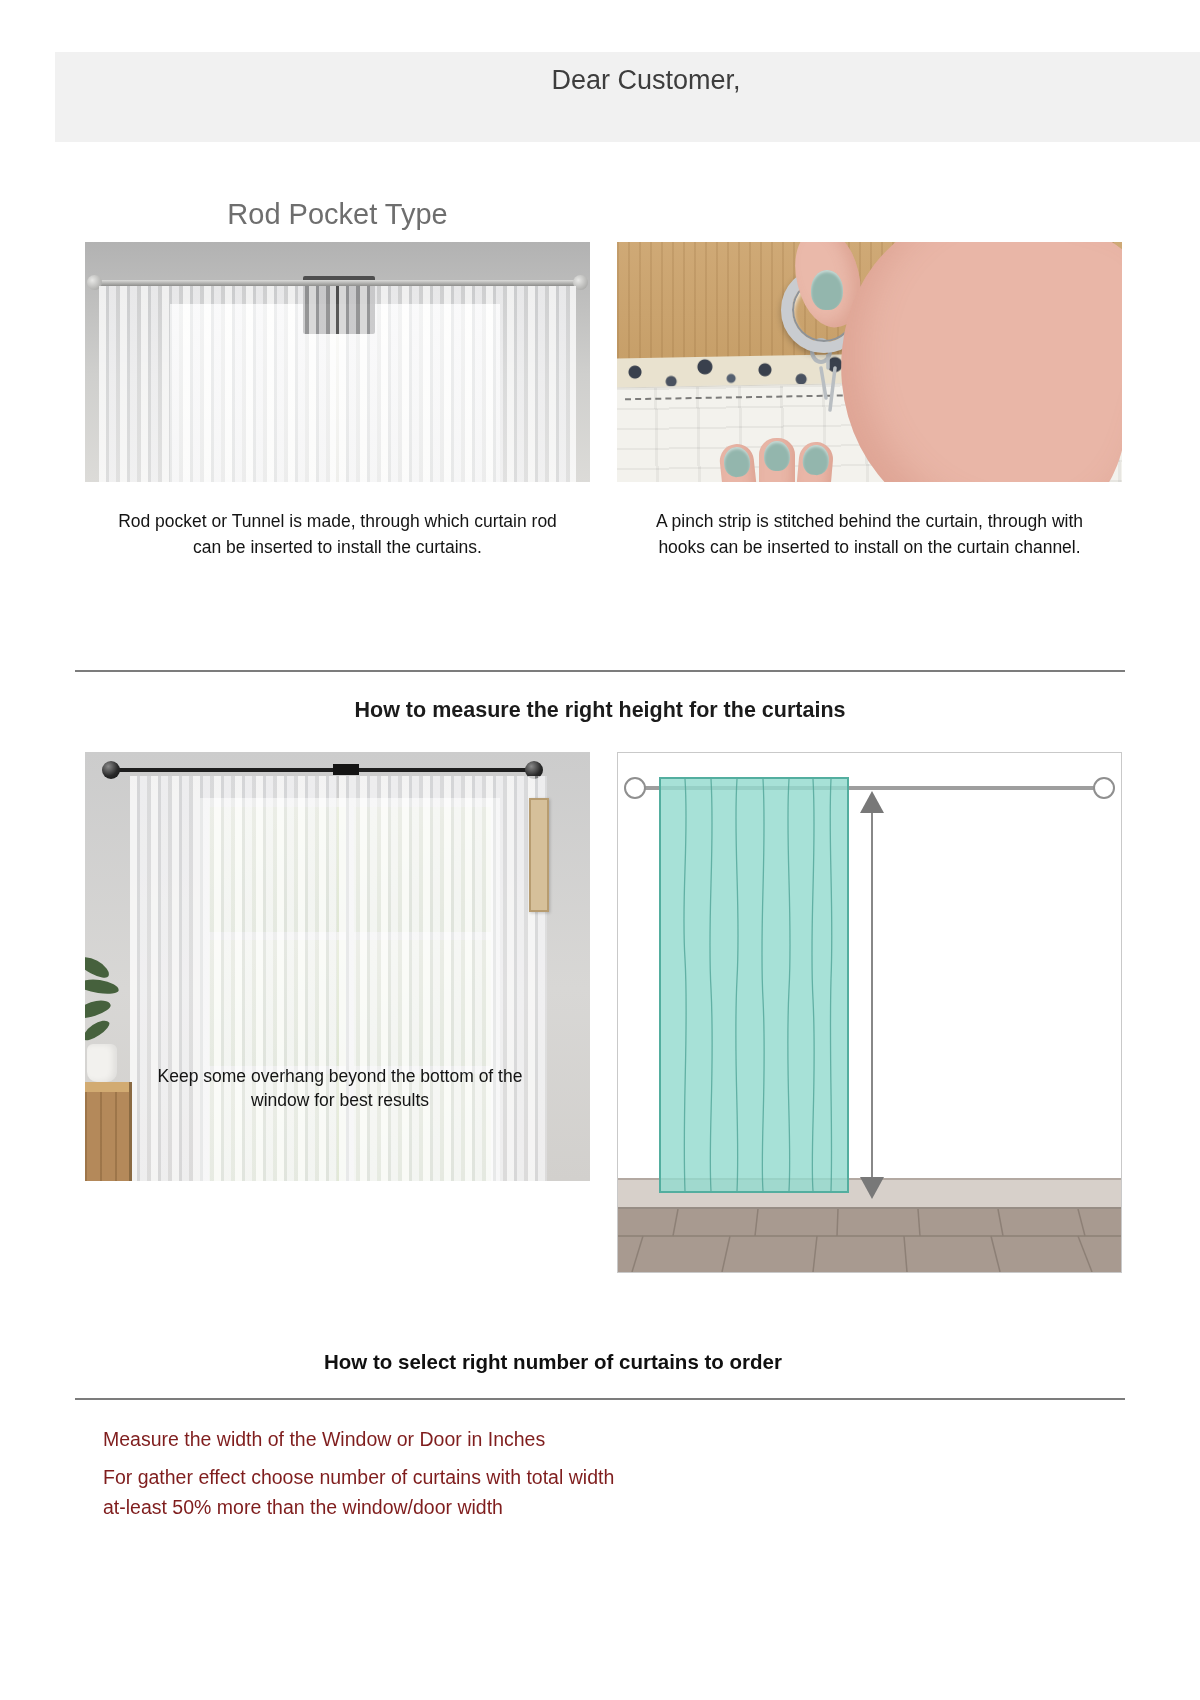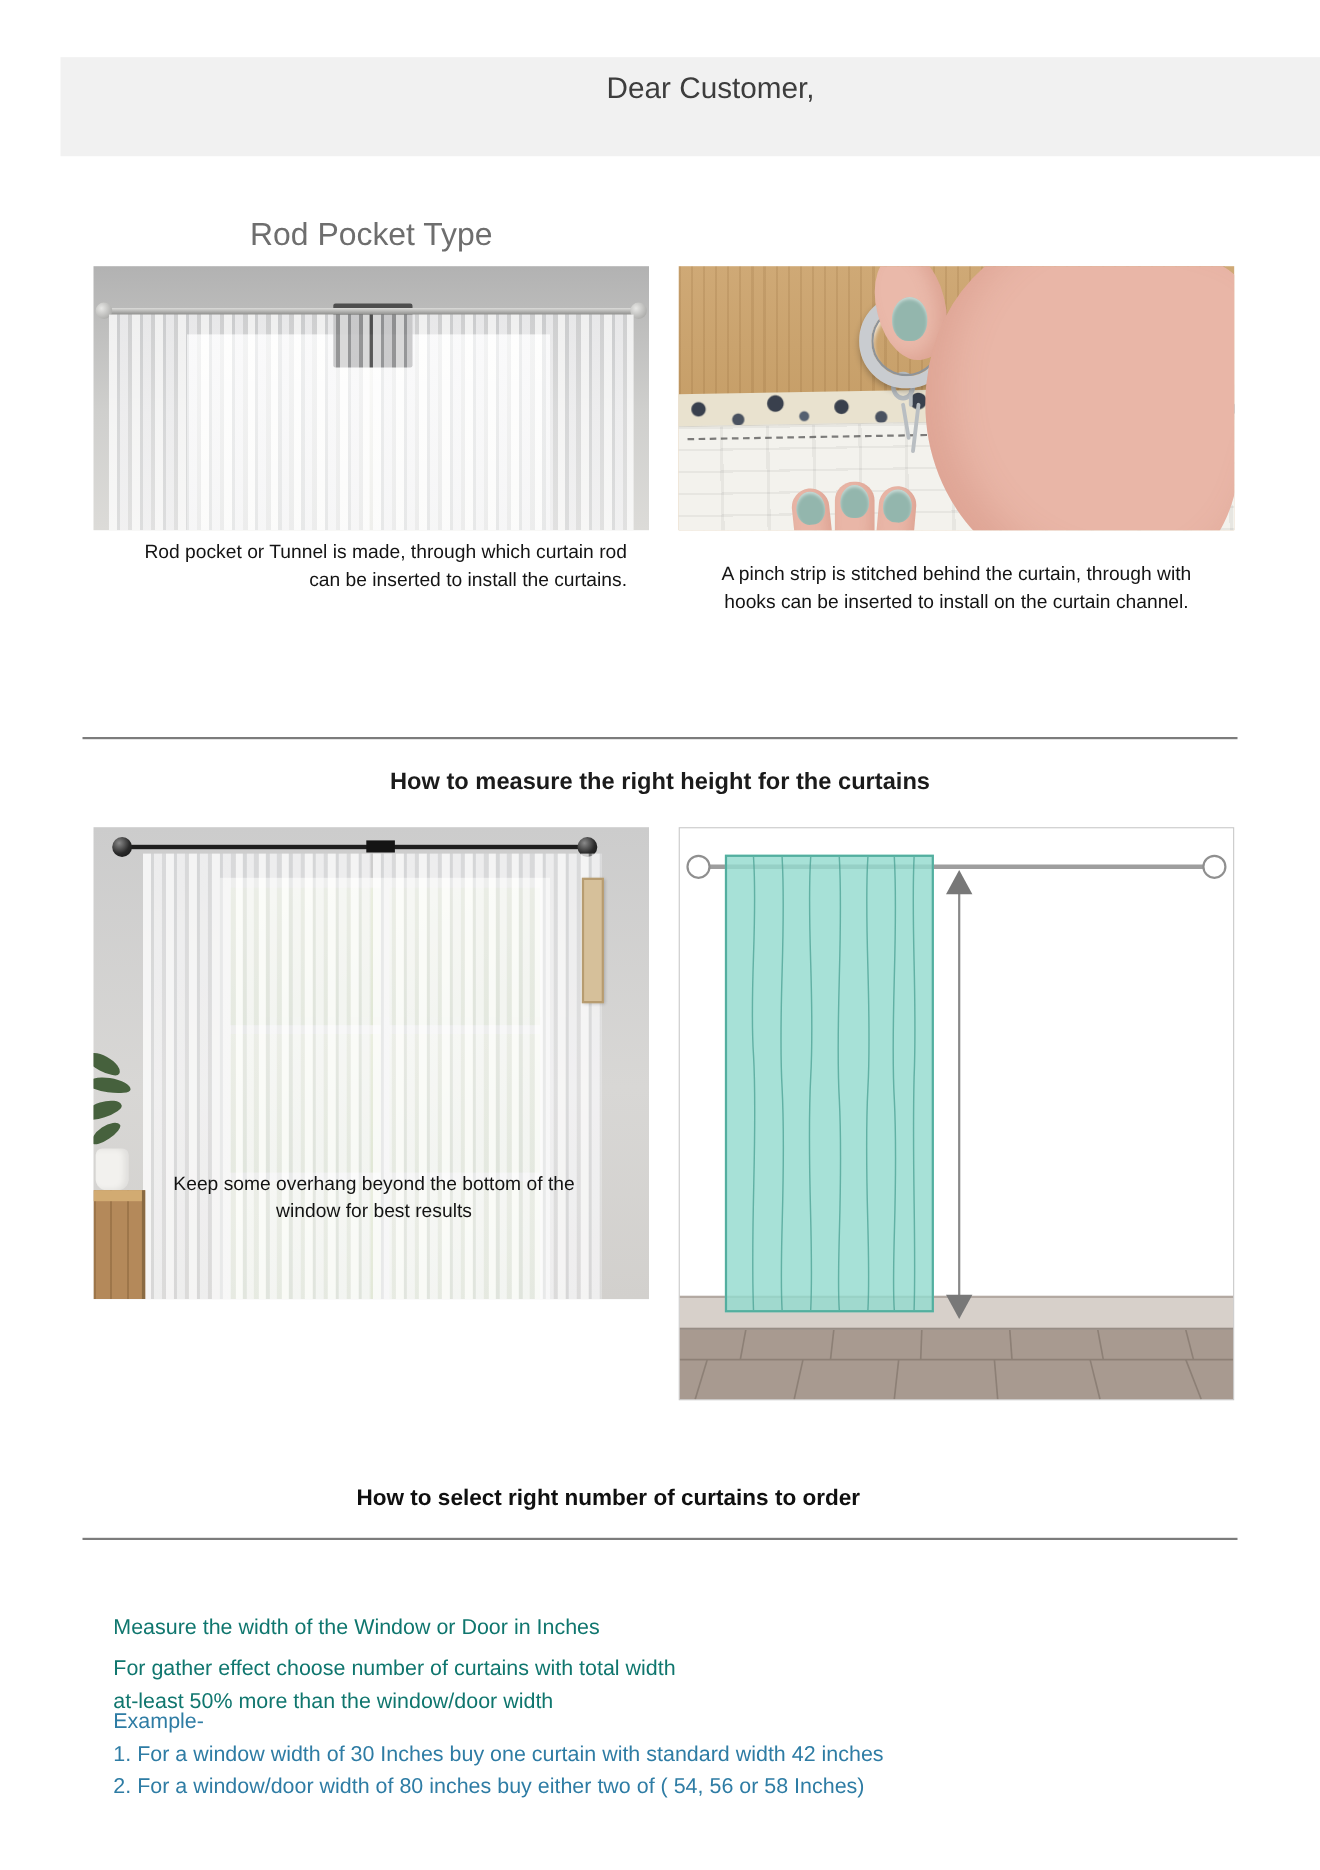--- a/index.html
+++ b/index.html
@@ -19,21 +19,21 @@
   .sheer{background:repeating-linear-gradient(90deg,rgba(255,255,255,.92) 0 7px,rgba(222,224,228,.55) 7px 10px,rgba(249,249,251,.85) 10px 17px,rgba(232,233,236,.5) 17px 21px);opacity:.84;}
   .caption{font-size:17.5px;line-height:26px;color:#141414;text-align:center;}
   .divider{border-top:2px solid #7c7c7c;height:0;}
   .sec-heading{font-size:21.5px;font-weight:bold;color:#1b1b1b;text-align:center;}
   
   .diagram{background:#ffffff;border:1px solid #c9c9c9;box-sizing:border-box;}
   .note{font-size:19.5px;line-height:25px;color:#2b2b2b;}
   .dash-line{border-top:3px dashed #4e4647;height:0;}
   
   .h-select{font-size:20.5px;font-weight:bold;color:#101010;}
-  .body-text{font-size:19.5px;line-height:30px;color:#0f766e;margin-top:40px;}
+  .body-text{font-size:19.5px;line-height:30px;color:#7f1d1d;}
   .pre{white-space:pre-line;}
   .example{font-size:19.5px;line-height:29.5px;color:#2e7ca4;}
   
   .leaf{position:absolute;background:#46613d;border-radius:50%/60% 60% 40% 40%;}
   .finger{position:absolute;background:#e9b6a7;border-radius:17px 17px 12px 12px;box-shadow:inset -4px -4px 10px rgba(186,106,86,.25);}
   .nail{position:absolute;background:#93b6ad;border-radius:50% 50% 45% 45%;box-shadow:inset 0 2px 3px rgba(255,255,255,.5);}
   .pane{background:linear-gradient(160deg,#eef1e3,#e0e7d5);}
 </style>
 </head>
 <body>
@@ -84,21 +84,21 @@
       <div class="nail" style="left:4px;top:3px;width:26px;height:30px;"></div>
     </div>
     <div class="finger" style="left:142px;top:196px;width:36px;height:60px;">
       <div class="nail" style="left:5px;top:3px;width:26px;height:30px;"></div>
     </div>
     <div class="finger" style="left:181px;top:200px;width:34px;height:56px;transform:rotate(5deg);">
       <div class="nail" style="left:4px;top:3px;width:26px;height:30px;"></div>
     </div>
   </div>
 
-  <div class="caption abs" style="left:105px;top:488px;width:465px;text-align:right;">Rod pocket or Tunnel is made, through which curtain rod can be inserted to install the curtains.</div>
+  <div class="caption abs" style="left:105px;top:508px;width:465px;">Rod pocket or Tunnel is made, through which curtain rod can be inserted to install the curtains.</div>
   <div class="caption abs" style="left:637px;top:508px;width:465px;">A pinch strip is stitched behind the curtain, through with hooks can be inserted to install on the curtain channel.</div>
 
   <div class="divider abs" style="left:75px;top:670px;width:1050px;"></div>
 
   <div class="sec-heading abs" style="left:0;top:698px;width:1200px;">How to measure the right height for the curtains</div>
 
   <div class="photo abs" style="left:85px;top:752px;width:505px;height:429px;background:linear-gradient(180deg,#cccccc 0%,#d8d7d5 55%,#d2d0cd 100%);">
     <div class="abs" style="left:115px;top:46px;width:300px;height:410px;background:#f1f1ee;box-sizing:border-box;padding:9px;">
       <div style="position:absolute;inset:9px;display:grid;grid-template-columns:1fr 1fr;grid-template-rows:1fr 1fr 1fr;gap:8px;">
         <div class="pane"></div>
@@ -174,19 +174,14 @@
     <div class="abs" style="left:242px;top:424px;width:0;height:0;border-left:12px solid transparent;border-right:12px solid transparent;border-top:22px solid #787878;"></div>
   </div>
 
   <div class="h-select abs" style="left:103px;top:1350px;width:900px;text-align:center;">How to select right number of curtains to order</div>
   <div class="divider abs" style="left:75px;top:1398px;width:1050px;"></div>
 
   <div class="body-text abs" style="left:103px;top:1424px;width:900px;">Measure the width of the Window or Door in Inches</div>
   <div class="body-text pre abs" style="left:103px;top:1462px;width:900px;">For gather effect choose number of curtains with total width
 at-least 50% more than the window/door width</div>
 
-  <div class="example abs" style="left:103px;top:1551px;width:1000px;">
-    <div>Example-</div>
-    <div>1. For a window width of 30 Inches buy one curtain with standard width 42 inches</div>
-    <div>2. For a window/door width of 80 inches buy either two of ( 54, 56 or 58 Inches)</div>
-  </div>
 
 </div>
 
 </body></html>

